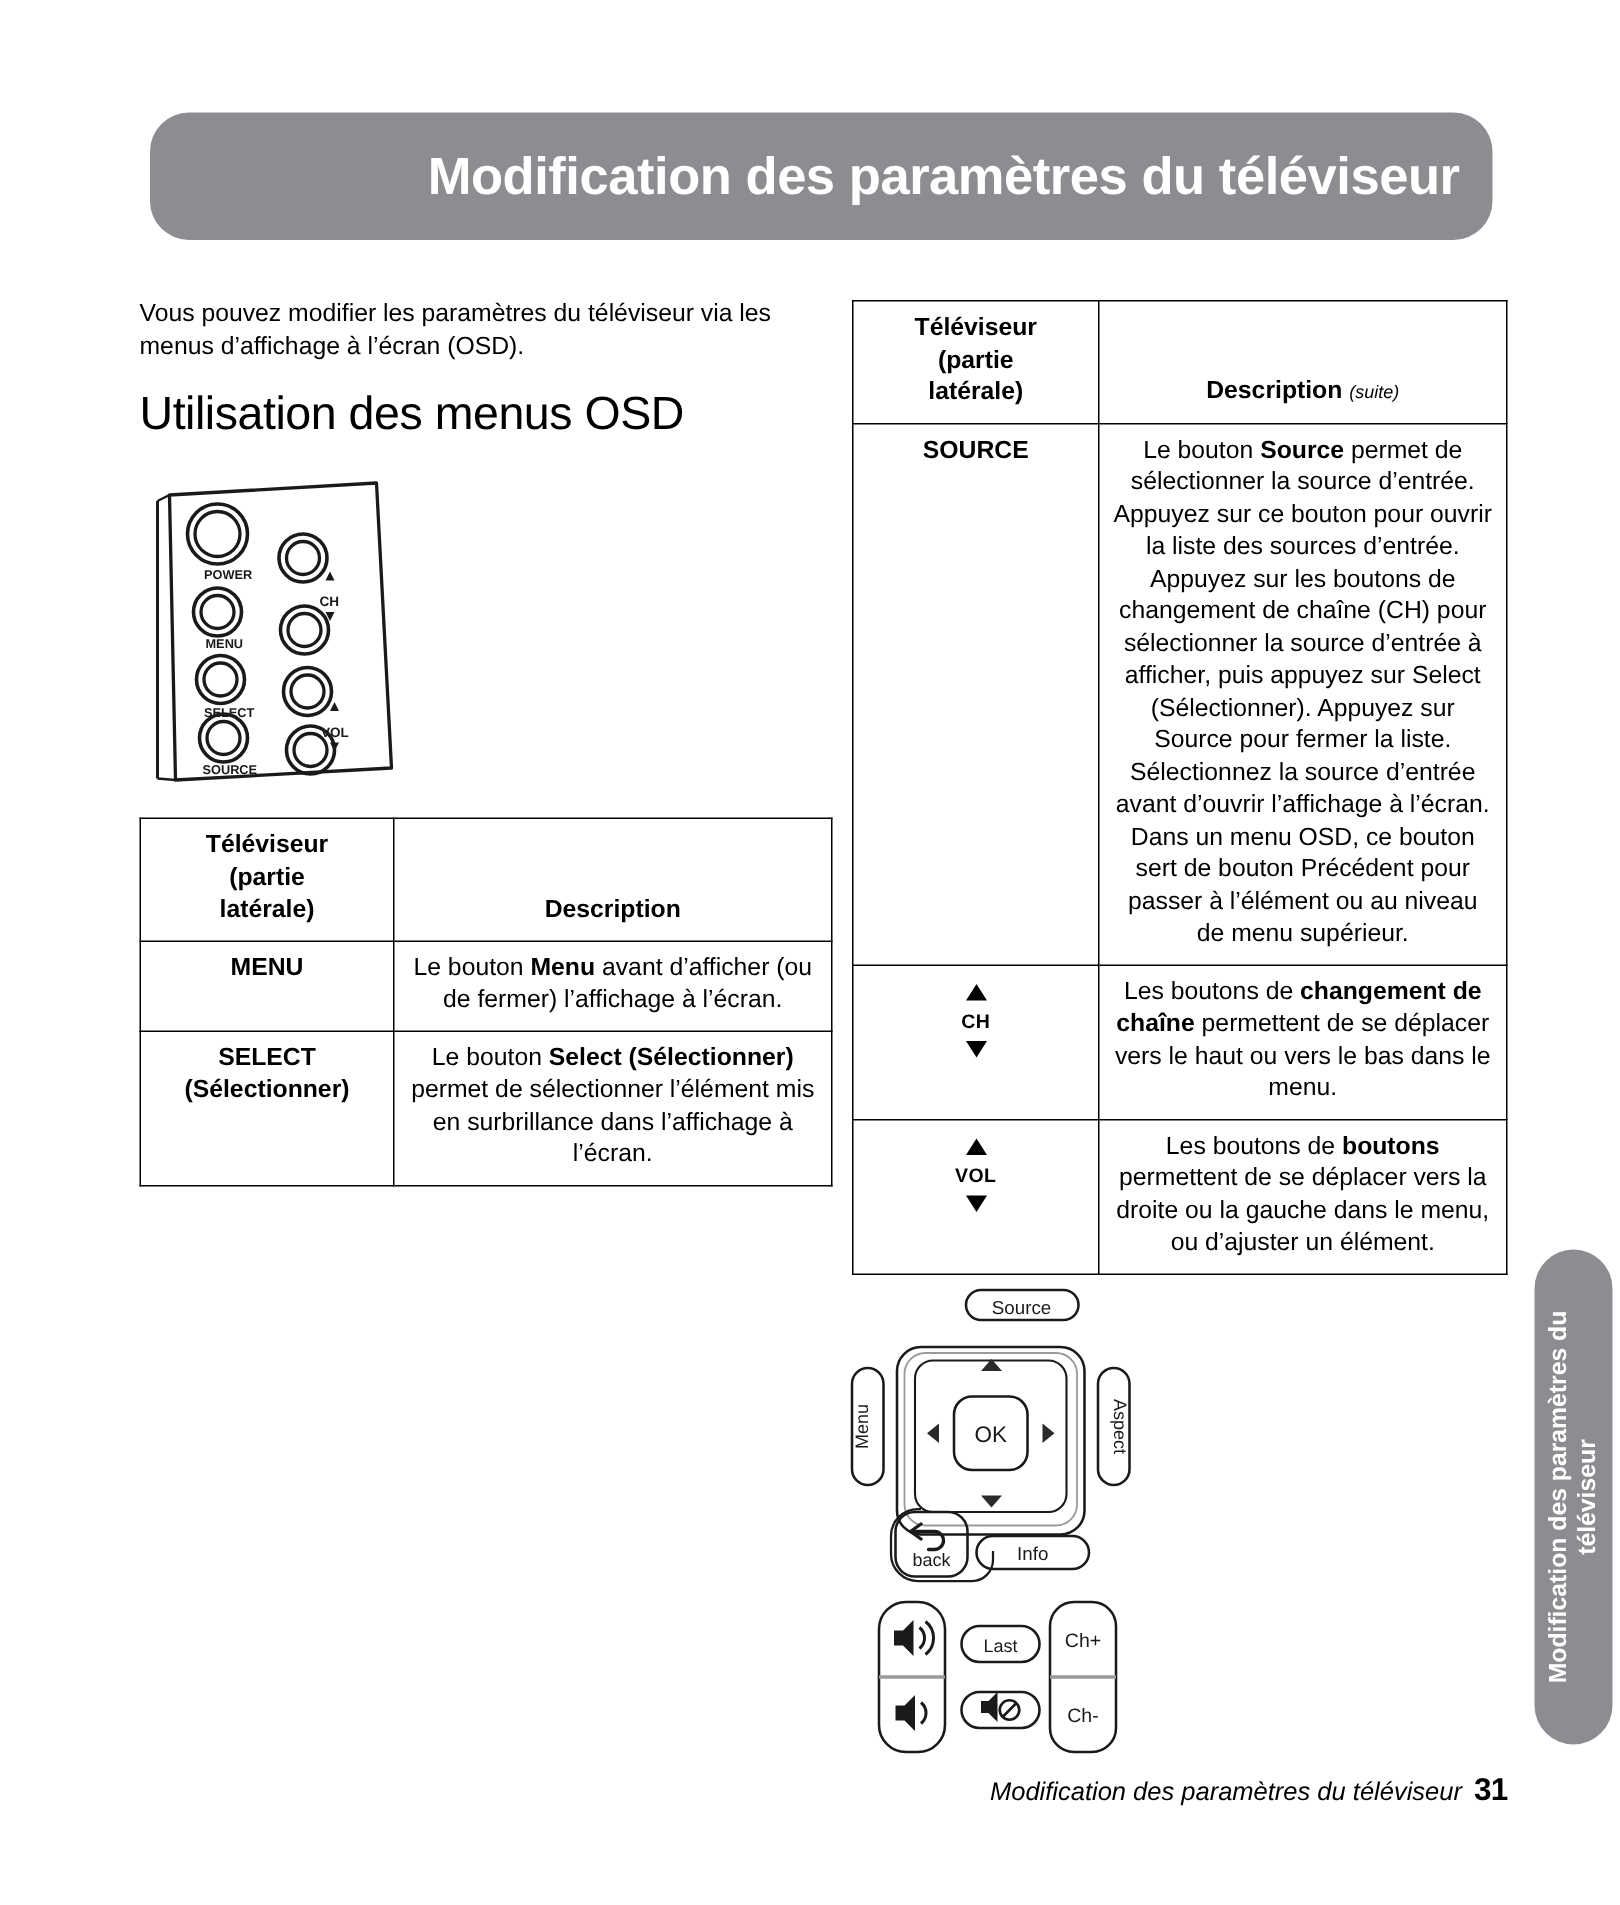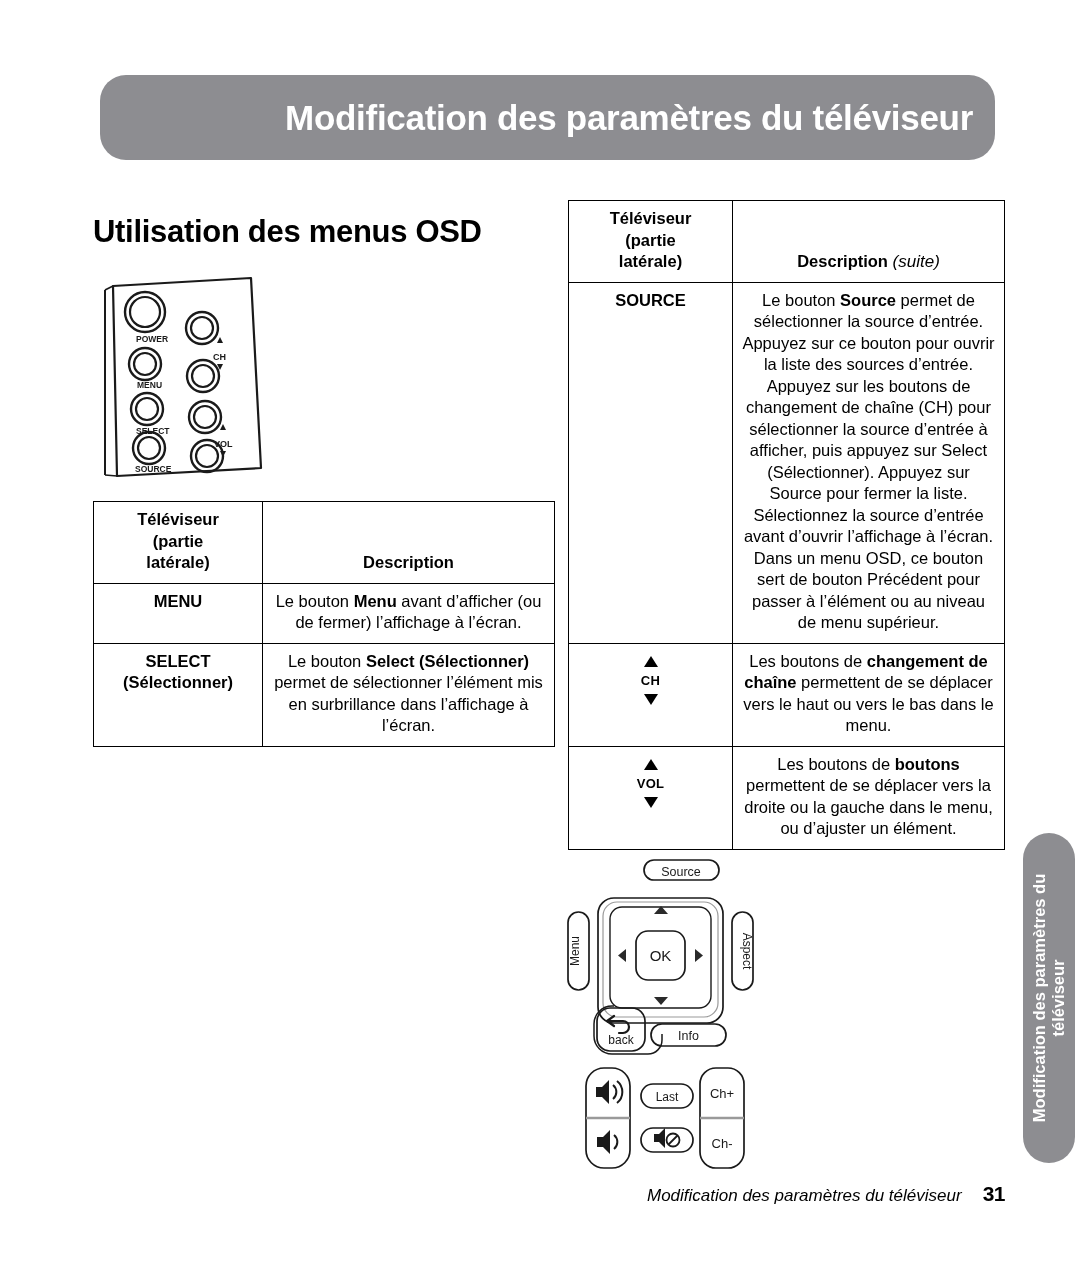--- a/index.html
+++ b/index.html
@@ -54,21 +54,21 @@
   }
 
   .intro {
     font-size: 16.5px;
     line-height: 22px;
     margin: 0 0 6px 0;
     width: 450px;
   }
   .h2 {
     font-size: 31px;
-    font-weight: bold;
+    font-weight: normal;
     line-height: 36px;
     margin: 16px 0 14px 0;
     letter-spacing: -0.3px;
   }
   .body-para {
     font-size: 16.5px;
     line-height: 22px;
     margin: 0;
     width: 455px;
   }
@@ -101,21 +101,21 @@
     line-height: 23px;
   }
   .hdr-desc {
     font-weight: bold;
     font-size: 17.5px;
     vertical-align: bottom !important;
   }
   .hdr-desc .suite {
     font-weight: normal;
     font-style: italic;
-    font-size: 17px;
+    font-size: 12px;
   }
   .key-cell {
     font-weight: bold;
     font-size: 17.5px;
     line-height: 23px;
   }
   .desc-cell b { font-weight: bold; }
 
   .tbl-left { margin-top: 20px; width: 455px; }
   .tbl-right { width: 437px; }
@@ -162,21 +162,21 @@
     top: 1182px;
     width: 1005px;
     text-align: right;
     font-size: 17px;
     font-style: italic;
   }
   .footer .pnum {
     font-style: normal;
     font-weight: bold;
     font-size: 21px;
-    margin-left: 21px;
+    margin-left: 8px;
     letter-spacing: -0.5px;
   }
 
   
   .side-tab {
     position: absolute;
     left: 1023px;
     top: 833px;
     width: 52px;
     height: 330px;
@@ -200,20 +200,21 @@
 </style>
 </head>
 <body>
 
 <div class="banner">
   <span class="banner-title">Modification des paramètres du téléviseur</span>
 </div>
 
 <div class="col-left">
 
+  <p class="intro">Vous pouvez modifier les paramètres du téléviseur via les menus d’affichage à l’écran (OSD).</p>
 
   <h2 class="h2">Utilisation des menus OSD</h2>
 
 
   <div class="tv-panel">
     <svg width="175" height="205" viewBox="0 0 175 205" xmlns="http://www.w3.org/2000/svg">
       <g fill="none" stroke="#1a1a1a" stroke-width="2.2">
 
         <path d="M12 10 L150 2 L160 192 L16 200 Z" stroke-linejoin="round"></path>
         <path d="M4 14 L4 199" stroke-width="2"></path>

